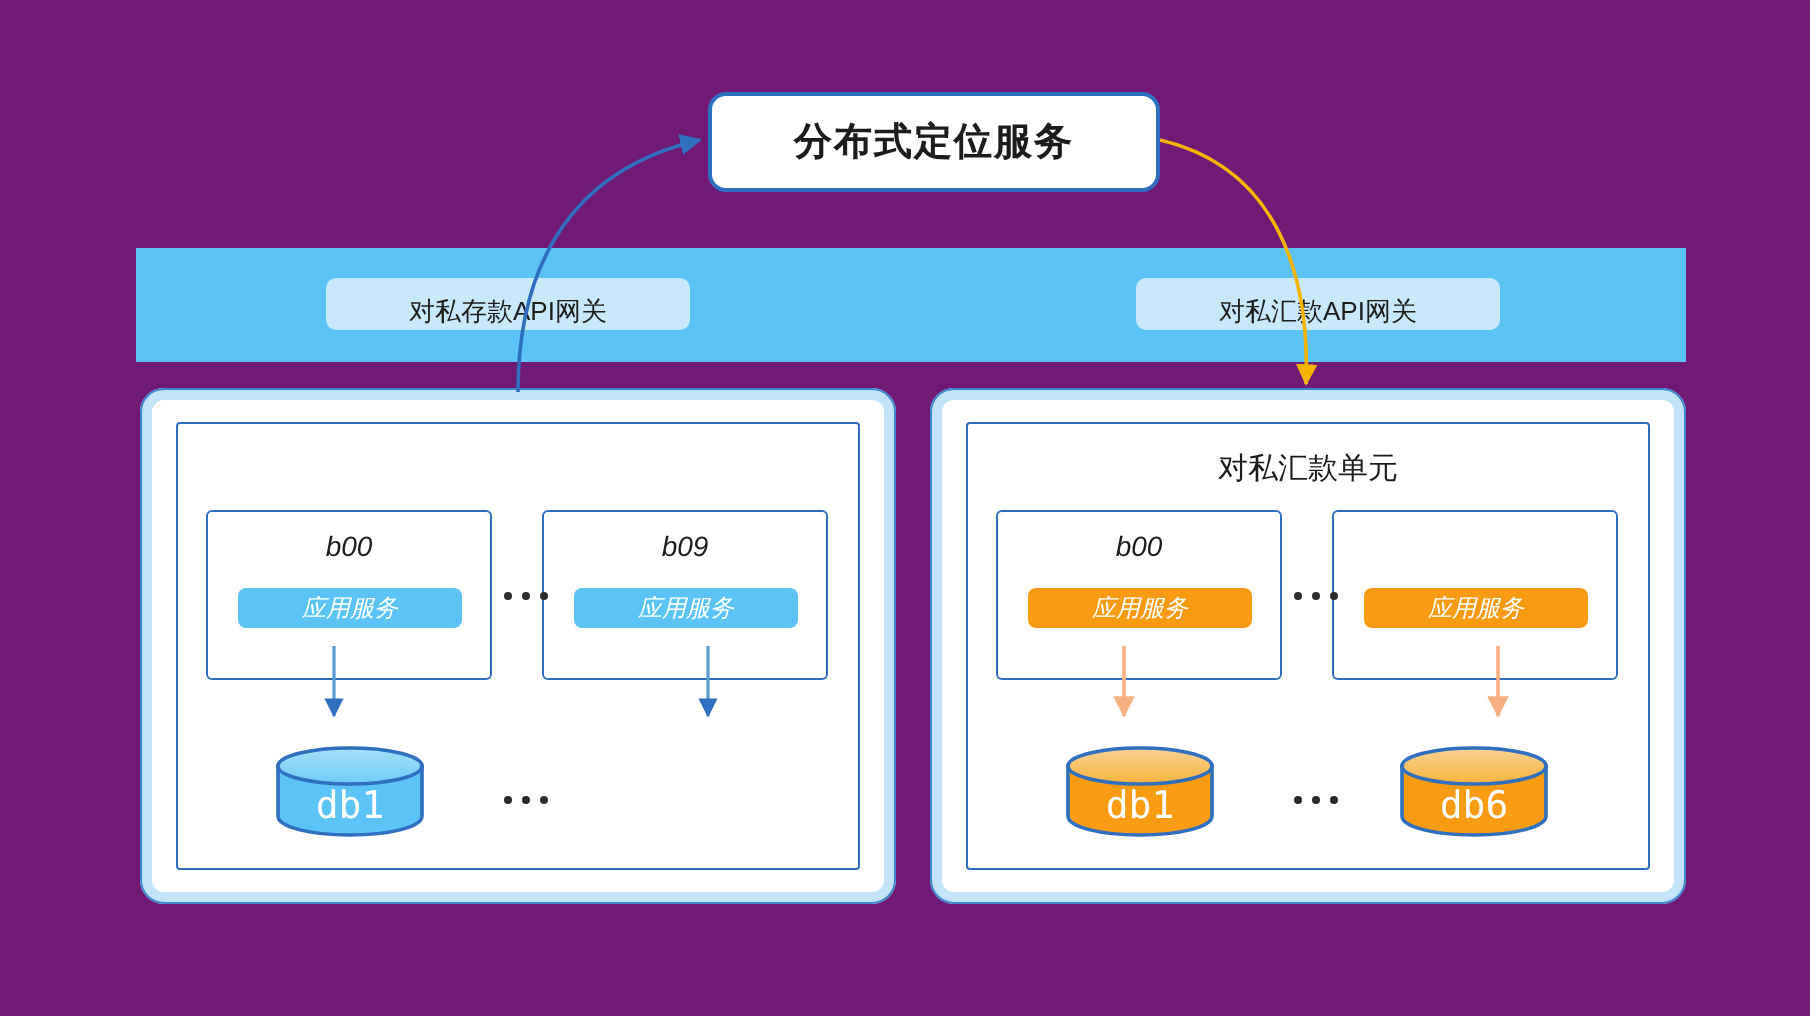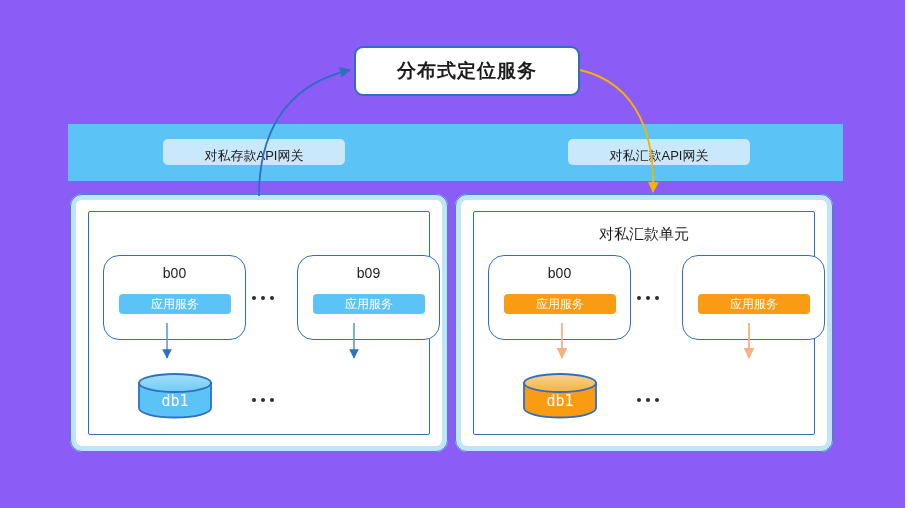--- a/index.html
+++ b/index.html
@@ -7,21 +7,21 @@
     padding: 0;
     background: #ffffff;
   }
   body {
     font-family: "Liberation Sans", "DejaVu Sans", sans-serif;
   }
   #canvas {
     position: relative;
     width: 905px;
     height: 508px;
-    background: #8b5cf6;
+    background: #701a75;
     overflow: hidden;
   }
 
   
   #edges {
     position: absolute;
     left: 0;
     top: 0;
     width: 909px;
     height: 508px;
@@ -93,21 +93,21 @@
   }
   .unit-outer::before {
     content: "";
     position: absolute;
     left: -6px; top: -6px; right: -6px; bottom: -6px;
     border: 1px solid #3f87cf;
     border-radius: 12px;
     pointer-events: none;
   }
   #unit-left  { left: 70px; }
-  #unit-right { left: 455px; }
+  #unit-right { left: 465px; }
 
   .unit-inner {
     position: absolute;
     left: 12px;
     top: 11px;
     right: 12px;
     bottom: 11px;
     border: 1.5px solid #2f6fc0;
     border-radius: 2px;
     box-sizing: border-box;
@@ -122,26 +122,27 @@
     color: #1c1c1c;
   }
 
   
   .node-box {
     position: absolute;
     top: 43px;
     width: 143px;
     height: 85px;
     border: 1.5px solid #2f6fc0;
-    border-radius: 16px;
+    border-radius: 3px;
     background: #ffffff;
     box-sizing: border-box;
+    font-style: italic;
   }
   .node-left  { left: 14px; }
-  .node-right { left: 182px; margin-left: 26px; }
+  .node-right { left: 182px; }
   .node-label {
     position: absolute;
     top: 9px;
     left: 0;
     right: 0;
     text-align: center;
     font-size: 14px;
     color: #1c1c1c;
   }
   .svc-pill {
@@ -187,21 +188,21 @@
   }
   .db-left  { left: 48px; }
   .db-right { left: 215px; }
   .db svg { display: block; width: 76px; height: 47px; }
   .db-text {
     position: absolute;
     left: 0;
     right: 0;
     top: 20px;
     text-align: center;
-    font-size: 15px;
+    font-size: 19px;
     color: #ffffff;
     font-family: "DejaVu Sans Mono", "Liberation Mono", monospace;
     pointer-events: none;
   }
 </style>
 </head>
 <body>
 
 <div id="canvas">
 
@@ -310,20 +311,27 @@
       </div>
 
       <div class="db db-left">
         <svg viewBox="0 0 76 47">
           <path d="M2,11 L2,36 C2,41.5 18,45.5 38,45.5 C58,45.5 74,41.5 74,36 L74,11 Z" fill="#f99b13" stroke="#2f6fc0" stroke-width="1.8"></path>
           <ellipse cx="38" cy="11" rx="36" ry="9" fill="url(#gradOrangeTop)" stroke="#2f6fc0" stroke-width="1.8"></ellipse>
         </svg>
         <div class="db-text">db1</div>
       </div>
 
+      <div class="db db-right">
+        <svg viewBox="0 0 76 47">
+          <path d="M2,11 L2,36 C2,41.5 18,45.5 38,45.5 C58,45.5 74,41.5 74,36 L74,11 Z" fill="#f99b13" stroke="#2f6fc0" stroke-width="1.8"></path>
+          <ellipse cx="38" cy="11" rx="36" ry="9" fill="url(#gradOrangeTop)" stroke="#2f6fc0" stroke-width="1.8"></ellipse>
+        </svg>
+        <div class="db-text">db6</div>
+      </div>
 
       <div class="dots dots-db">
         <i></i>
           <i></i>
           <i></i>
       </div>
 
     </div>
   </div>
 

